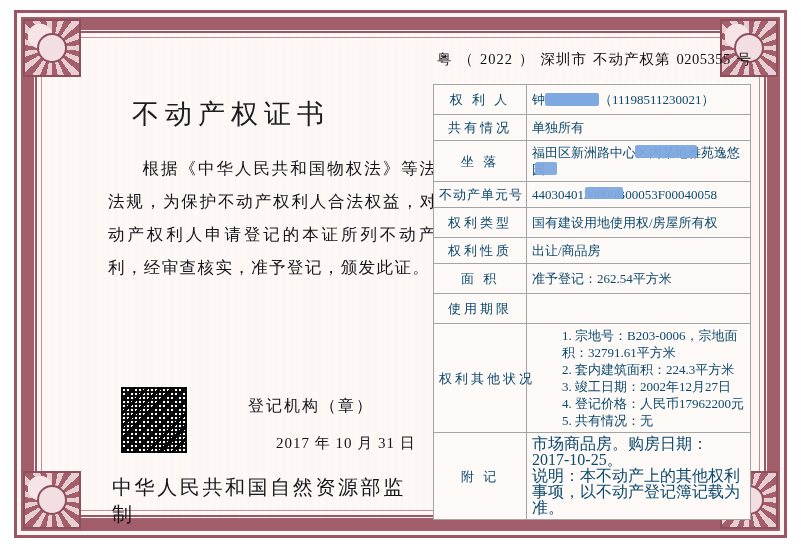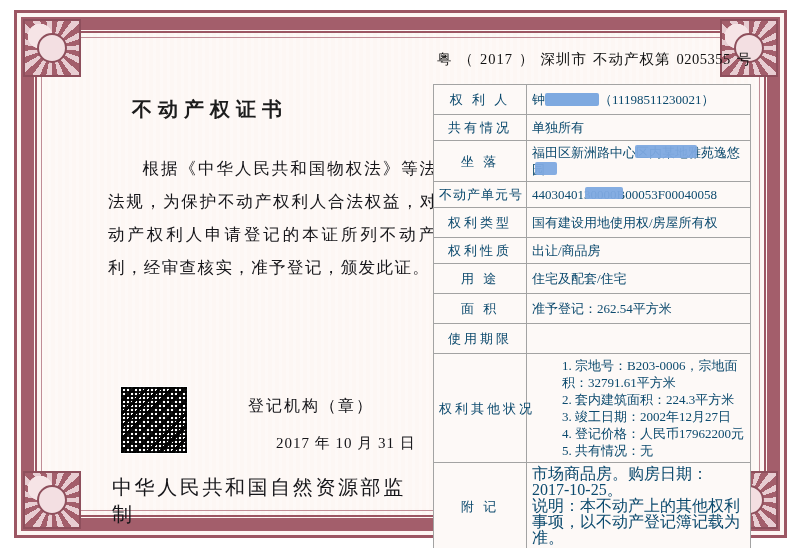--- a/index.html
+++ b/index.html
@@ -95,23 +95,23 @@
     position: absolute;
     left: 12px;
     top: 12px;
     width: 360px;
     height: 440px;
   }
   .cert-title {
     position: absolute;
     left: 72px;
     top: 40px;
-    font-size: 20px;
+    font-size: 27px;
     letter-spacing: 6px;
-    font-weight: bold;
+    font-weight: normal;
     color: #1c1c1c;
   }
   .cert-body {
     position: absolute;
     left: 12px;
     top: 96px;
     width: 348px;
     font-size: 16.5px;
     line-height: 33px;
     letter-spacing: 1.4px;
@@ -255,21 +255,21 @@
         <div class="qr"></div>
         <div class="org-label">登记机构（章）</div>
         <div class="org-date">2017 年 10 月 31 日</div>
         <div class="ministry">中华人民共和国自然资源部监制</div>
       </div>
 
       <div class="right-panel">
         <div class="head-line">
           <span>粤</span>
           <span>（</span>
-          <span>2017</span>
+          <span>2022</span>
           <span>）</span>
           <span>深圳市</span>
           <span>不动产权第</span>
           <span class="num">0205355</span>
           <span>号</span>
         </div>
 
         <table class="reg">
           <tbody>
             <tr class="row-h3">
@@ -297,24 +297,20 @@
             </tr>
             <tr class="row-h3">
               <td class="label">权利类型</td>
               <td class="value">国有建设用地使用权/房屋所有权</td>
             </tr>
             <tr class="row-h">
               <td class="label">权利性质</td>
               <td class="value">出让/商品房</td>
             </tr>
             <tr class="row-h3">
-              <td class="label">用 途</td>
-              <td class="value">住宅及配套/住宅</td>
-            </tr>
-            <tr class="row-h3">
               <td class="label">面 积</td>
               <td class="value">准予登记：262.54平方米</td>
             </tr>
             <tr class="row-h3">
               <td class="label">使用期限</td>
               <td class="value"></td>
             </tr>
             <tr>
               <td class="label">权利其他状况</td>
               <td class="value small-list" style="white-space:pre-line;padding-left:35px;">1. 宗地号：B203-0006，宗地面积：32791.61平方米

